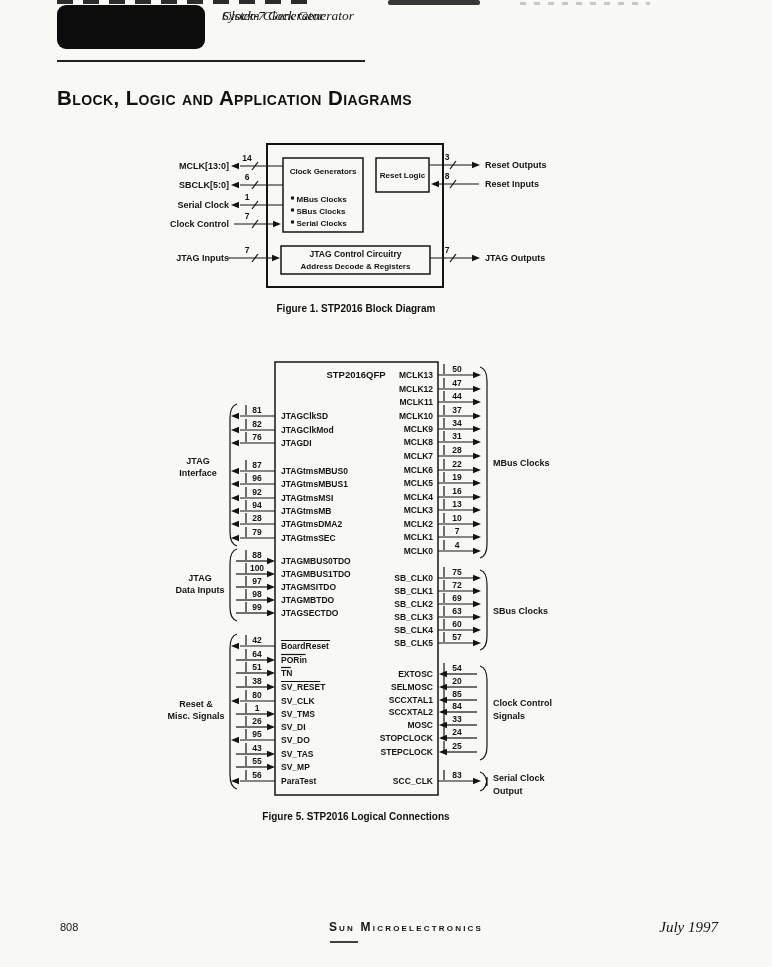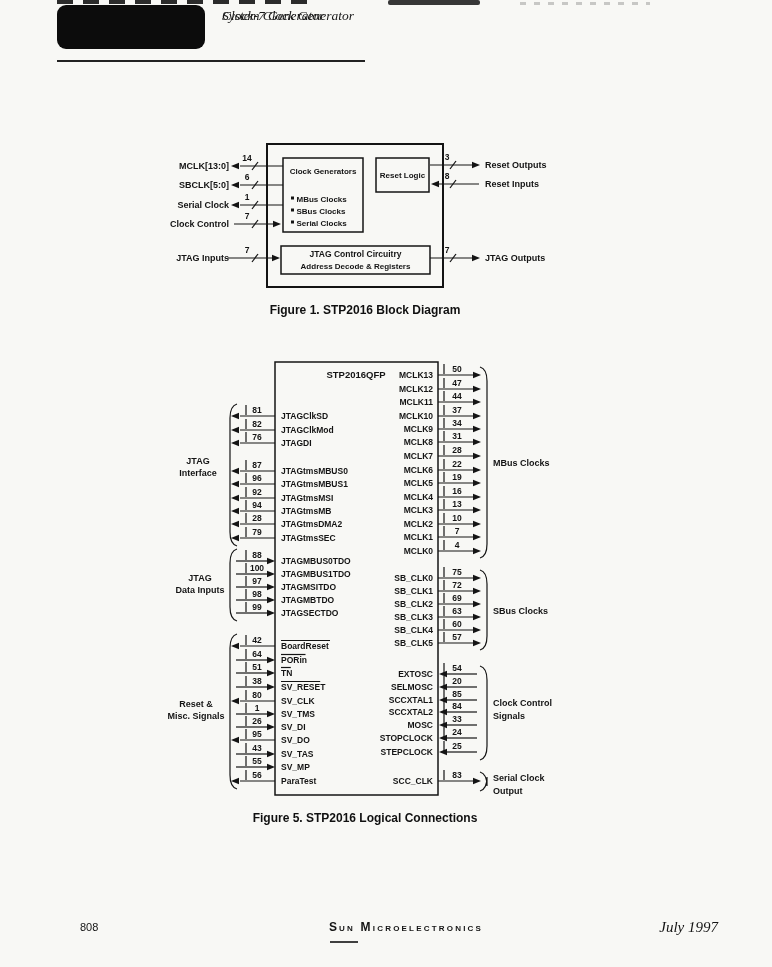--- a/index.html
+++ b/index.html
@@ -13,24 +13,24 @@
   .hrule{left:57px;top:60px;width:308px;height:1.5px;background:#222;}
   
   .art1{left:57px;top:0;width:258px;height:4px;opacity:.9;
         background:repeating-linear-gradient(90deg,#151515 0 16px,transparent 16px 26px);}
   .art2{left:388px;top:0;width:92px;height:5px;background:#151515;border-radius:2px;opacity:.85;}
   .art3{left:520px;top:2px;width:130px;height:3px;opacity:.3;
         background:repeating-linear-gradient(90deg,#555 0 6px,transparent 6px 14px);}
   
   .pagetitle{left:57px;top:86px;font-size:20.5px;font-weight:bold;font-variant:small-caps;
              letter-spacing:.4px;color:#101010;}
-  .caption{left:9px;width:712px;text-align:center;font-weight:bold;font-size:12px;color:#101010;}
+  .caption{left:0;width:712px;text-align:center;font-weight:bold;font-size:10px;color:#101010;}
   .cap1{top:303px;} .cap2{top:811px;}
   
-  .pagenum{left:60px;top:921px;font-size:11px;margin-left:20px;}
+  .pagenum{left:60px;top:921px;font-size:11px;}
   .company{left:0;top:920px;width:772px;text-align:center;font-size:12px;font-weight:bold;
            font-variant:small-caps;letter-spacing:2.2px;padding-left:20px;}
   .fdate{right:54px;top:919px;font-family:"Liberation Serif",serif;font-style:italic;font-size:15px;}
   .fline{left:330px;top:941px;width:28px;height:2px;background:#111;opacity:.8;}
   
   svg.diagram{position:absolute;left:0;top:0;}
   svg text{font-family:"Liberation Sans",sans-serif;fill:#141414;}
   .t8{font-size:8px;font-weight:bold;}
   .t85{font-size:8.5px;font-weight:bold;}
   .t9{font-size:9px;font-weight:bold;}
@@ -48,20 +48,21 @@
 
   <div class="abs art1"></div>
   <div class="abs art2"></div>
   <div class="abs art3"></div>
 
   <div class="abs logo"></div>
   <div class="abs prod prod1">Clock-7 Generator</div>
   <div class="abs prod prod2">System Clock Generator</div>
   <div class="abs hrule"></div>
 
+  <div class="abs pagetitle">Block, Logic and Application Diagrams</div>
 
   <svg class="diagram" width="772" height="967" viewBox="0 0 772 967">
 
     <g>
       <rect class="dth" x="267" y="144" width="176" height="143"></rect>
       <rect class="dmd" x="283" y="158" width="80" height="74"></rect>
       <rect class="dmd" x="376" y="158" width="53" height="34"></rect>
       <rect class="dmd" x="281" y="246" width="149" height="28"></rect>
 
       <text class="t8 mid" x="323" y="174">Clock Generators</text>

